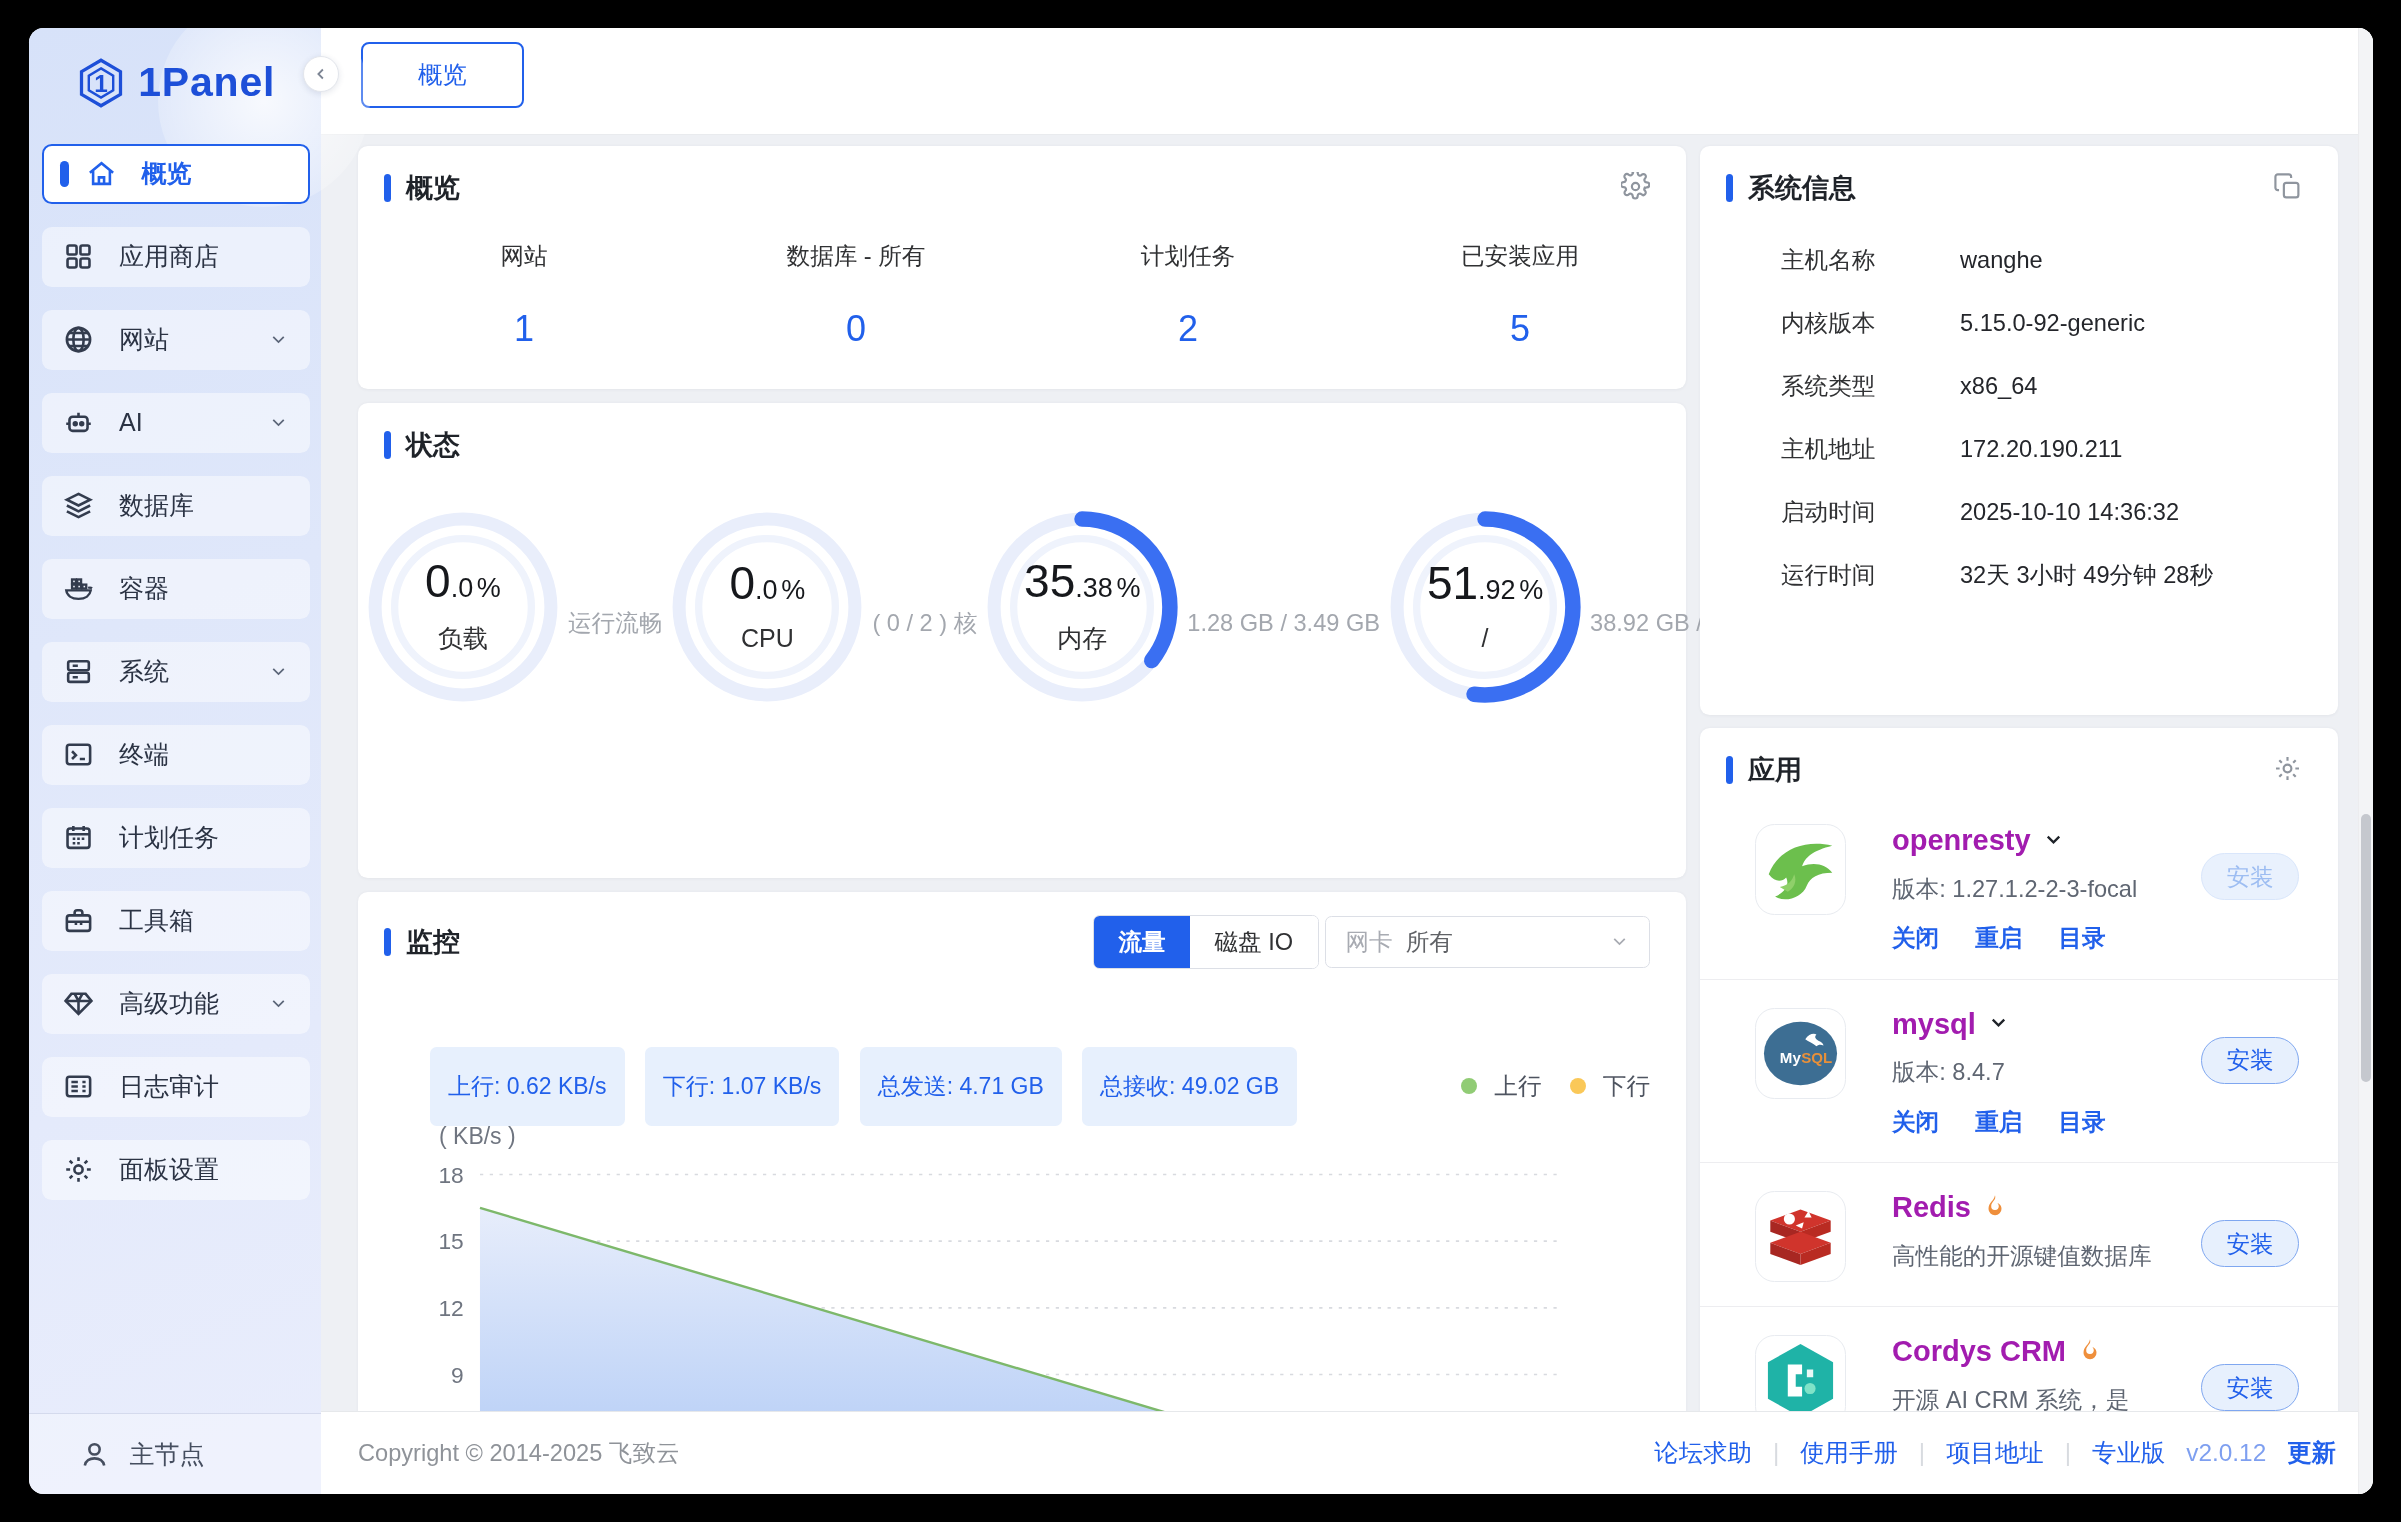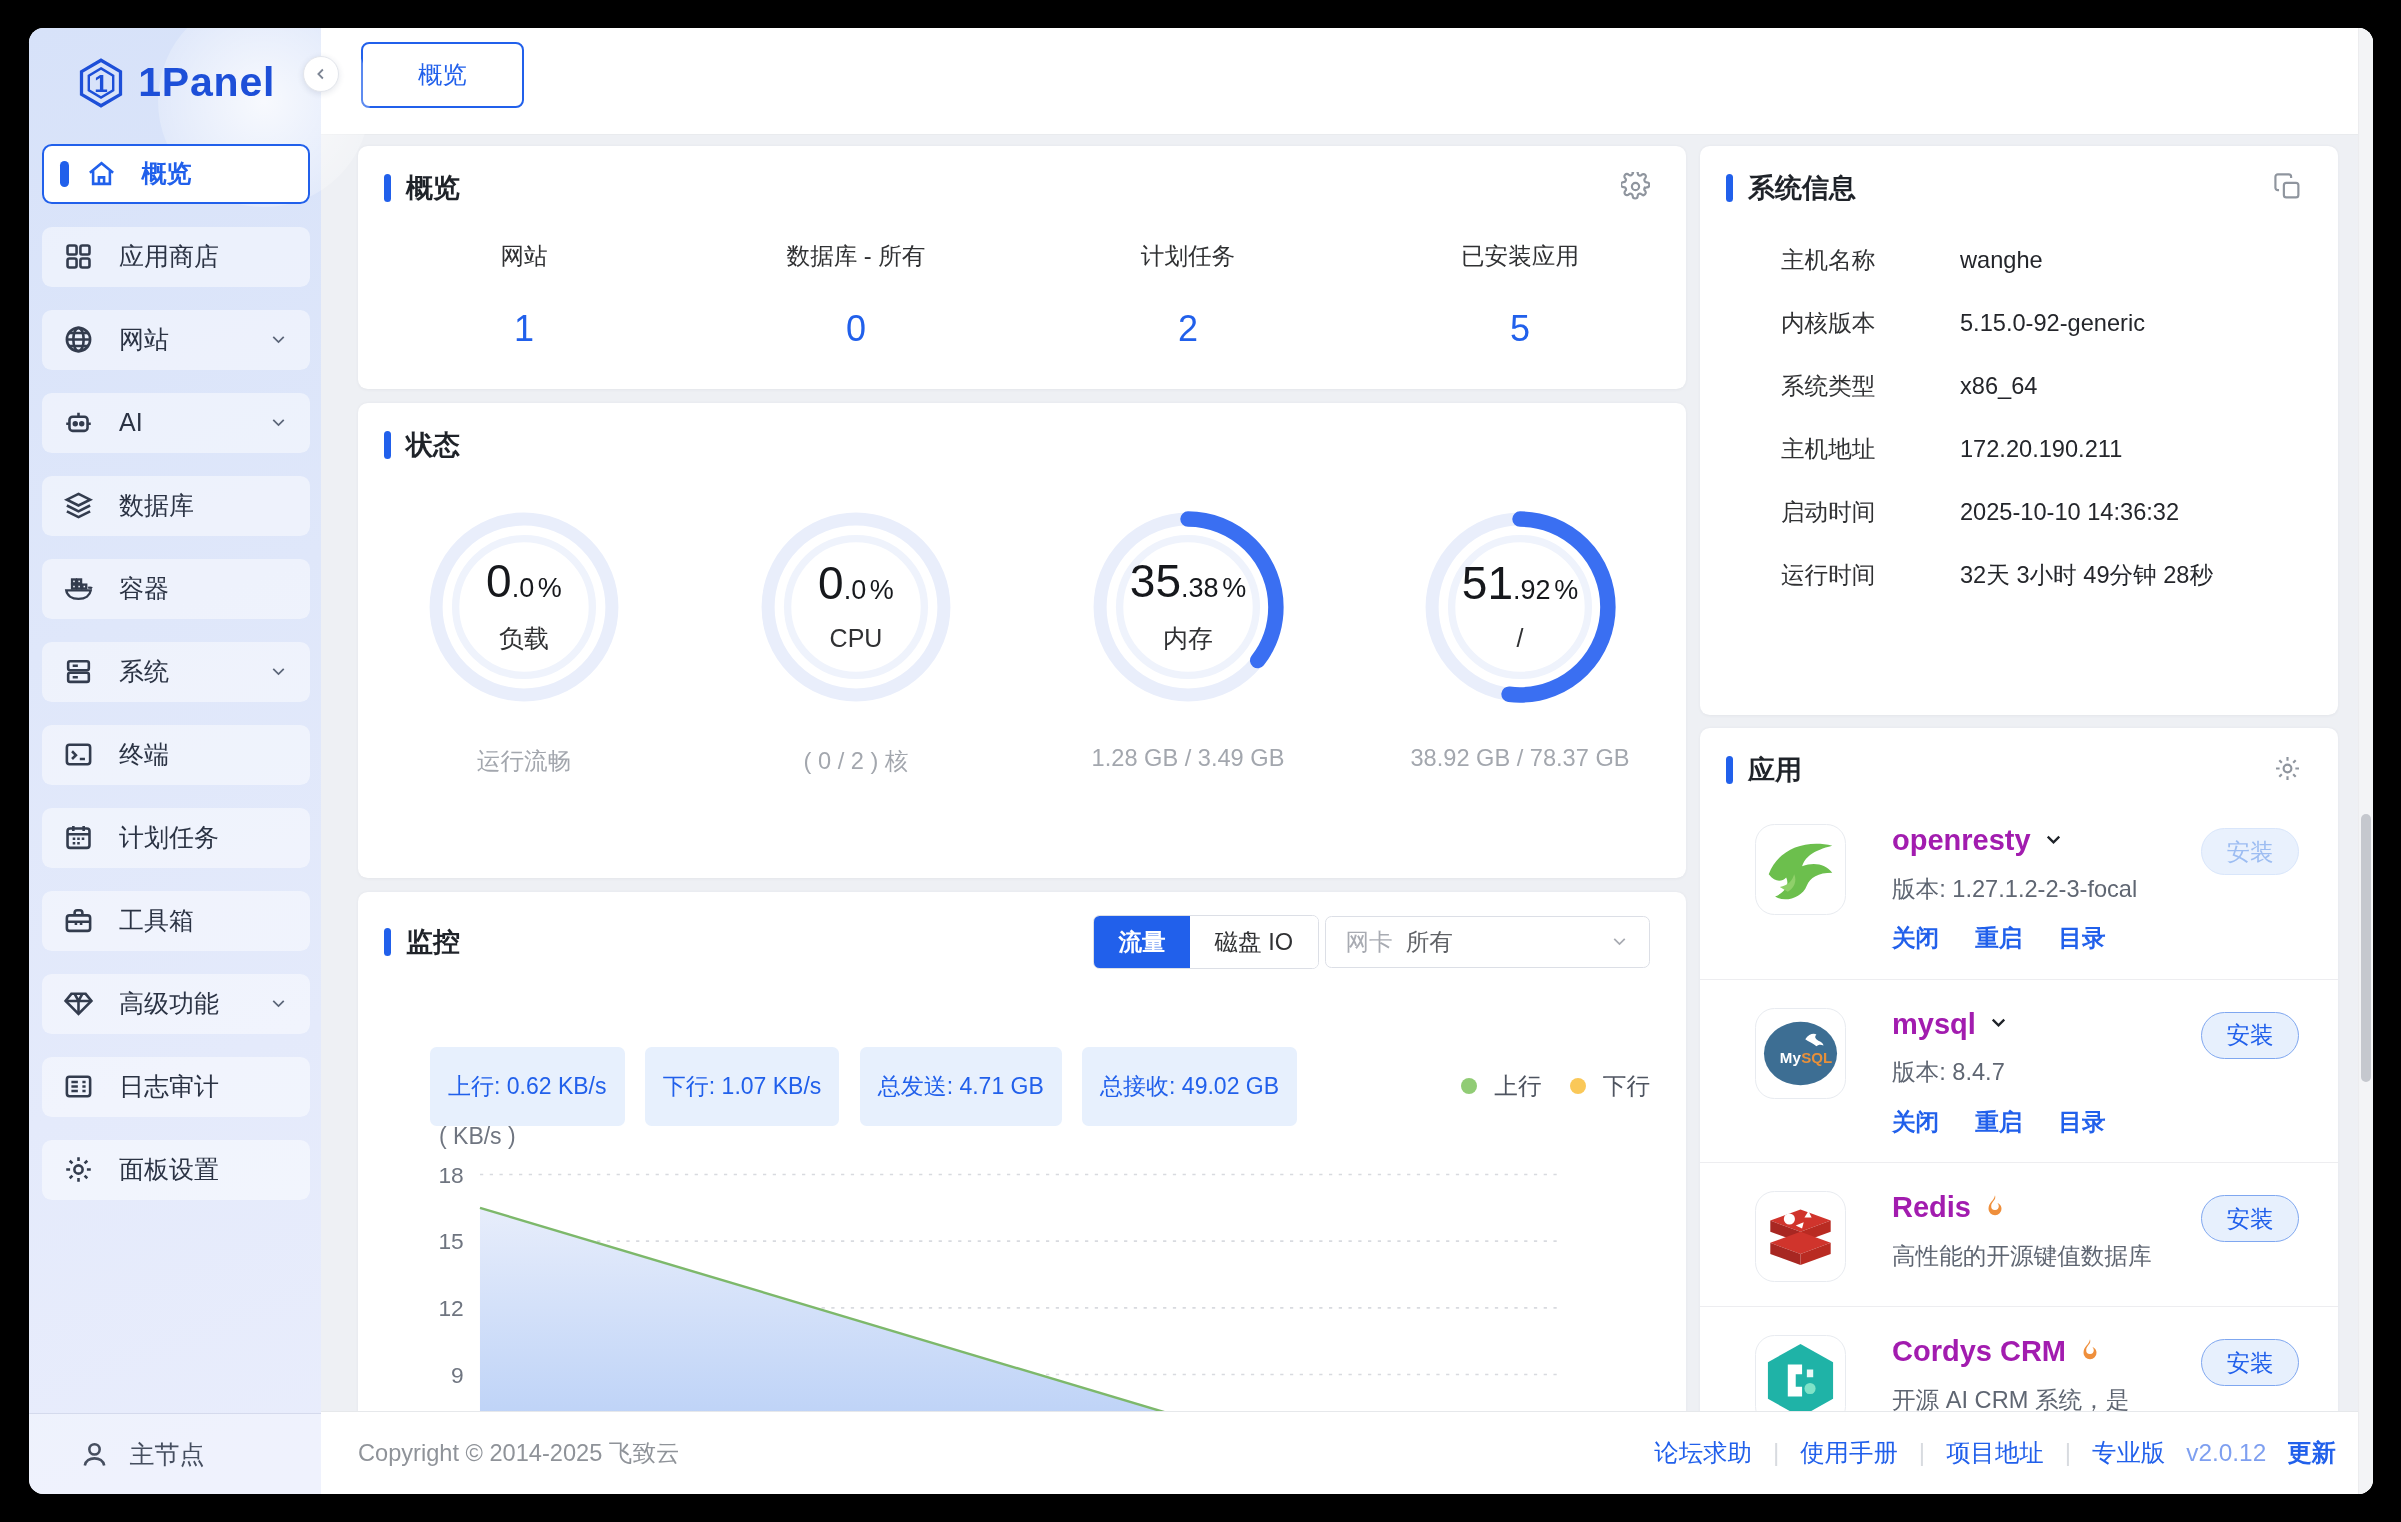--- a/index.html
+++ b/index.html
@@ -59,21 +59,21 @@
   
   .card-overview { height:243px; }
   .stats { display:flex; margin-top:34px; }
   .stat { flex:1; text-align:center; }
   .stat .s-label { font-size:23.6px; color:#303133; }
   .stat .s-value { font-size:36px; color:#2160eb; margin-top:36px; cursor:pointer; }
 
   
   .card-status { height:475px; }
   .gauges { display:flex; margin-top:39px; }
-  .gauge { flex:1; display:flex; flex-direction:column; align-items:center; }
+  .gauge { flex:1; display:flex; flex-direction:row; align-items:center; }
   .ring { position:relative; width:210px; height:210px; }
   .ring svg { position:absolute; inset:0; }
   .g-track { fill:none; stroke:#e9eefb; }
   .g-inner { fill:none; stroke:#eff3fc; }
   .g-arc { fill:none; stroke:#3a6ff2; stroke-linecap:round; }
   .g-center { position:absolute; inset:0; display:flex; flex-direction:column; align-items:center; justify-content:center; }
   .g-val { color:#16181c; line-height:1; white-space:nowrap; }
   .g-int { font-size:46px; }
   .g-frac { font-size:27px; }
   .g-unit { font-size:27px; }
@@ -117,21 +117,21 @@
   .app-icon { width:91px; height:91px; border-radius:19.5px; border:0.8px solid #e8ebf0; background:#fff;
     flex:none; display:flex; align-items:center; justify-content:center; overflow:hidden; }
   .app-body { margin-left:46px; width:382px; }
   .app-name-row { display:flex; align-items:center; gap:11.4px; }
   .app-name { font-size:29px; font-weight:bold; color:#a21caf; cursor:pointer; }
   .app-name-row .chev svg { width:23px; height:23px; stroke:#1f2329; }
   .flame svg { width:26px; height:26px; }
   .app-meta { font-size:23.6px; color:#5f6672; margin-top:14.6px; line-height:1.45; }
   .app-actions { display:flex; gap:36px; margin-top:16.3px; }
   .app-actions span { color:#2160eb; font-size:23.6px; font-weight:bold; cursor:pointer; }
-  .install-btn { margin-left:auto; flex:none; align-self:flex-start; margin-top:4px; height:47px; width:98px;
+  .install-btn { margin-left:auto; flex:none; align-self:flex-start; margin-top:29px; height:47px; width:98px;
     border-radius:23.6px; border:1.6px solid #7fa7f0; background:#e7f0fd; color:#2160eb; font-size:23.6px;
     display:flex; align-items:center; justify-content:center; cursor:pointer;text-align:center; }
   .install-btn.disabled { border-color:#d9e6fb; background:#e9f1fd; color:#9dbdf2; }
 
   
   .footer { position:absolute; left:292px; right:0; bottom:0; height:83px; background:#fff;
     border-top:0.8px solid #e6e8eb; display:flex; align-items:center; padding:0 37px; z-index:2; }
   .copyright { font-size:23.6px; color:#8f9399; }
   .foot-links { margin-left:auto; display:flex; align-items:center; gap:21px; font-size:24.4px; }
   .foot-links a { color:#2160eb; text-decoration:none; cursor:pointer; }

